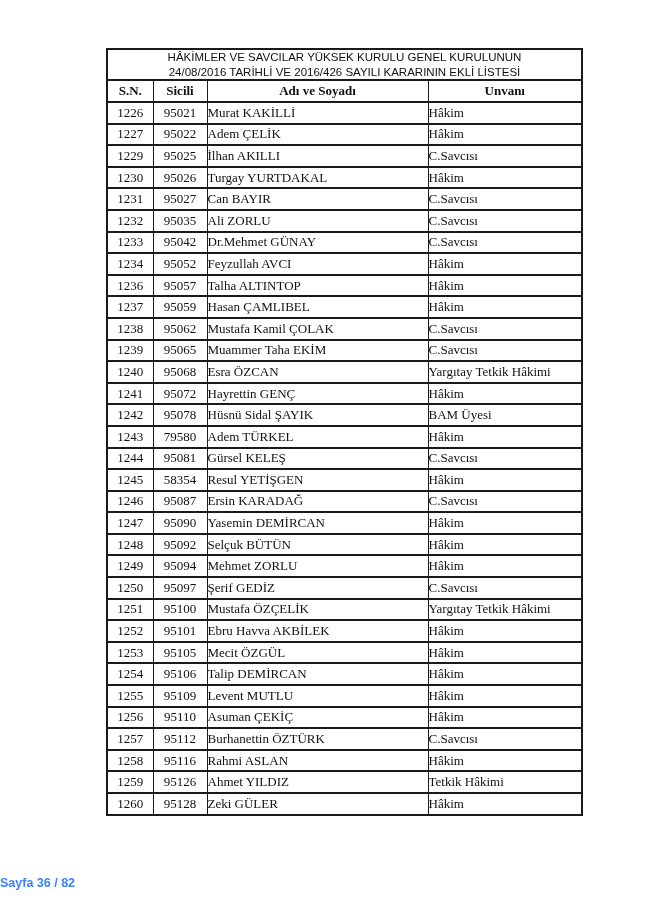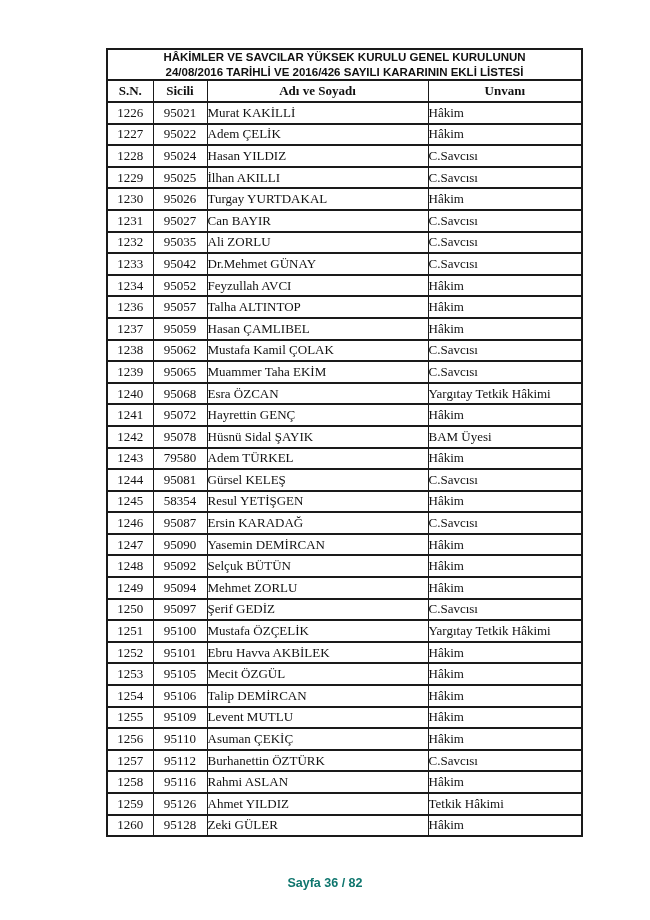--- a/index.html
+++ b/index.html
@@ -30,21 +30,21 @@
     border-right: 1px solid #1a1a1a;
     padding: 0;
     overflow: hidden;
     white-space: nowrap;
   }
   .title-cell {
     height: 29px;
     text-align: center;
     vertical-align: middle;
     font-family: "Liberation Sans", sans-serif;
-    font-weight: bold;
+    font-weight: normal;
     font-size: 11.5px;
     line-height: 14.5px;
     color: #111;
   }
   tr.header-row th {
     height: 20px;
     text-align: center;
     vertical-align: middle;
     font-family: "Liberation Serif", serif;
     font-weight: bold;
@@ -64,25 +64,25 @@
   }
   td.c-name, td.c-unvan {
     text-align: left;
     padding-left: 4px;
   }
   .footer {
     position: absolute;
     left: 0;
     top: 876px;
     width: 650px;
-    text-align: center;
+    text-align: left;
     font-family: "Liberation Sans", sans-serif;
     font-weight: bold;
     font-size: 12.5px;
-    color: #0f766e;
+    color: #3b82f6;
   }
 </style>
 </head>
 <body>
 
 <div class="page">
 
   <table class="doc-table">
     <colgroup>
       <col style="width:46px">
@@ -112,26 +112,20 @@
       <td class="c-unvan">Hâkim</td>
     </tr>
 
     <tr>
       <td class="c-sn">1227</td>
       <td class="c-sicil">95022</td>
       <td class="c-name">Adem ÇELİK</td>
       <td class="c-unvan">Hâkim</td>
     </tr>
 
-    <tr>
-      <td class="c-sn">1228</td>
-      <td class="c-sicil">95024</td>
-      <td class="c-name">Hasan YILDIZ</td>
-      <td class="c-unvan">C.Savcısı</td>
-    </tr>
 
     <tr>
       <td class="c-sn">1229</td>
       <td class="c-sicil">95025</td>
       <td class="c-name">İlhan AKILLI</td>
       <td class="c-unvan">C.Savcısı</td>
     </tr>
 
     <tr>
       <td class="c-sn">1230</td>

